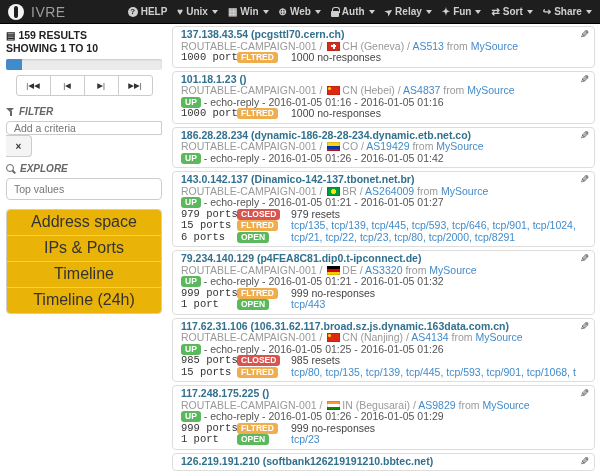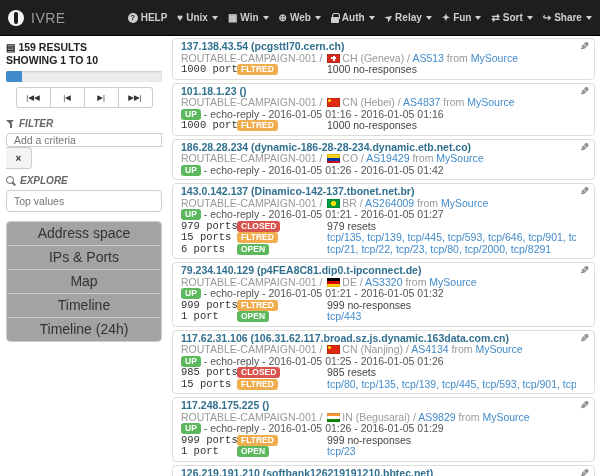--- a/index.html
+++ b/index.html
@@ -3,21 +3,21 @@
 <meta charset="utf-8">
 <style>
   * { box-sizing: border-box; }
   html,body { margin:0; padding:0; }
   body {
     width:600px; height:476px; overflow:hidden; background:#fff;
     font-family:"Liberation Sans", sans-serif; font-size:10.5px; color:#333;
   }
   
   .navbar {
-    height:36px; background:#1e1e1e; border-bottom:1px solid #000;
+    height:24px; background:#1e1e1e; border-bottom:1px solid #000;
     display:flex; align-items:center; padding:0 8px;
   }
   .brand { display:flex; align-items:center; gap:7px; cursor:pointer; }
   .logo { width:16px; height:16px; border-radius:50%; background:#f5f5f5; position:relative; flex:0 0 auto; }
   .logo::after { content:""; position:absolute; left:6px; top:2px; width:4px; height:12px; background:#1e1e1e; border-radius:2px; }
   .brand-text { color:#9d9d9d; font-size:14px; letter-spacing:.5px; }
   .nav-items { display:flex; flex:1; margin-left:62px; justify-content:space-between; align-items:center; }
   .nav-item { color:#cfcfcf; font-weight:bold; font-size:10px; display:flex; align-items:center; gap:3px; cursor:pointer; white-space:nowrap; }
   .nav-icon { display:inline-flex; align-items:center; justify-content:center; font-size:10px; }
   .icon-q { width:10px; height:10px; border-radius:50%; background:#cfcfcf; color:#1e1e1e; font-size:8px; font-weight:bold; }
@@ -54,21 +54,21 @@
     font-family:inherit; font-size:10.5px; color:#555; height:22px; border:1px solid #ccc;
     border-radius:4px; padding:0 7px; width:100%; outline:none;
   }
   .input-group input { border-radius:4px 0 0 4px; flex:1; min-width:0; }
   .addon {
     width:26px; height:22px; border:1px solid #ccc; border-left:none; background:#f4f4f4;
     border-radius:0 4px 4px 0; color:#333; font-size:10px; font-weight:bold; cursor:pointer; padding:0;
   }
   .btn-stack { margin-top:9px; border:1px solid #ccc; border-radius:4px; overflow:hidden; background:#fff; }
   .btn-stack > div {
-    text-align:center; color:#333; font-size:14px; padding:3px 0 4px; border-top:1px solid #ccc; cursor:pointer; background:#a3a3a3;
+    text-align:center; color:#333; font-size:16px; padding:3px 0 4px; border-top:1px solid #ccc; cursor:pointer; background:#eab308;
   }
   .btn-stack > div:first-child { border-top:none; }
   
   .host-card {
     position:relative; border:1px solid #ddd; border-radius:4px; background:#fff;
     padding:2px 18px 3px 8px; margin-bottom:3px; overflow:hidden;
   }
   .host-card > div { line-height:11.5px; white-space:nowrap; overflow:hidden; }
   .card-title { color:#31708f; font-weight:bold; }
   .pencil { position:absolute; top:1px; right:5px; color:#444; font-size:11px; transform:scaleX(-1); cursor:pointer; line-height:13px; }
@@ -78,21 +78,21 @@
   .badge {
     display:inline-block; padding:0px 4px 1px; border-radius:3px; color:#fff; font-weight:bold;
     font-size:8.5px; line-height:10px; vertical-align:1px;
   }
   .b-green { background:#5cb85c; }
   .b-orange { background:#f0ad4e; }
   .b-red { background:#d9534f; }
   .port-row { display:flex; }
   .port-count { width:56px; flex:0 0 56px; color:#333;font-family:Liberation Mono, monospace; }
   .port-state { width:54px; flex:0 0 54px; }
-  .port-detail { flex:1; color:#444; overflow:hidden;margin-left:36px; }
+  .port-detail { flex:1; color:#444; overflow:hidden; }
   .port-detail.lnk { color:#428bca; }
   
   .flag { display:inline-block; width:13px; height:9px; vertical-align:-1px; margin:0 2px;
           box-shadow:inset 0 0 0 1px rgba(0,0,0,.12); position:relative; }
   .flag-CH { background:#d52b1e; }
   .flag-CH::before { content:""; position:absolute; left:5.5px; top:2px; width:2px; height:5px; background:#fff; }
   .flag-CH::after { content:""; position:absolute; left:4px; top:3.5px; width:5px; height:2px; background:#fff; }
   .flag-CN { background:#de2910; }
   .flag-CN::before { content:""; position:absolute; left:1px; top:1px; width:3px; height:3px; background:#ffde00; border-radius:50%; }
   .flag-CO { background:linear-gradient(to bottom,#fcd116 0 50%,#0038a8 50% 75%,#ce1126 75% 100%); }
@@ -184,21 +184,20 @@
 
     <div class="section-label">
       <span class="icon-search"></span>
       <span>EXPLORE</span>
     </div>
     <input placeholder="Top values" style="">
 
     <div class="btn-stack">
         <div>Address space</div>
         <div>IPs &amp; Ports</div>
-        <div>Map</div>
         <div>Timeline</div>
         <div>Timeline (24h)</div>
       </div>
   </aside>
 
   <main class="main">
       <div class="host-card">
         <span class="pencil">✎</span>
         <div class="card-title"><span class="card-title">137.138.43.54 (pcgsttl70.cern.ch)</span></div>
         <div class="meta"><span>ROUTABLE-CAMPAIGN-001</span> / <span class="flag flag-CH"></span><span>CH (Geneva)</span> / <span class="lnk">AS513</span> <span>from</span> <span class="lnk">MySource</span></div>

